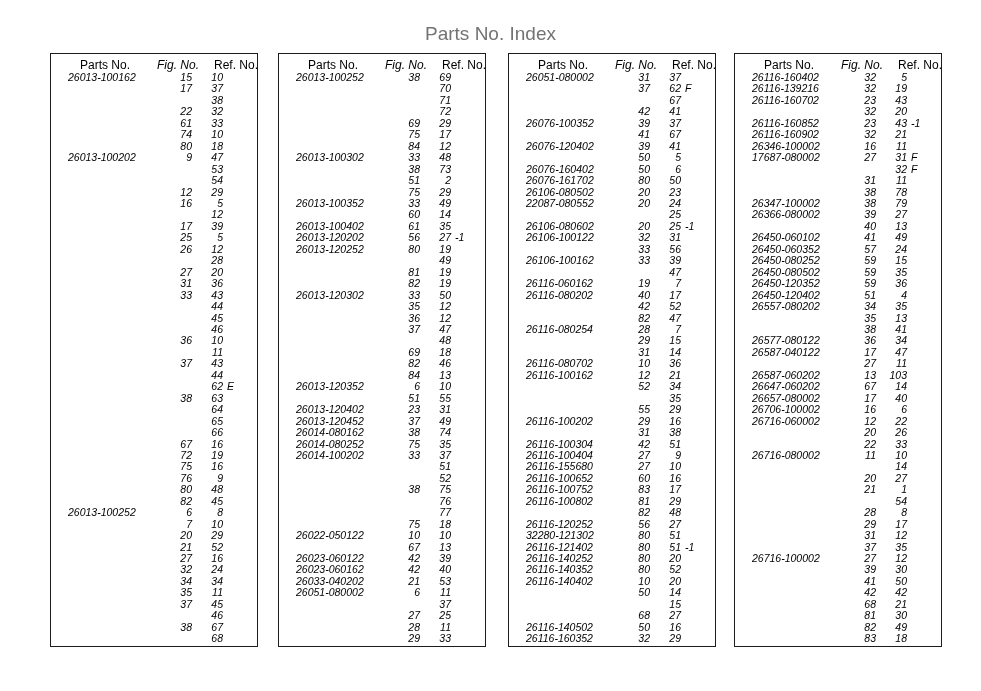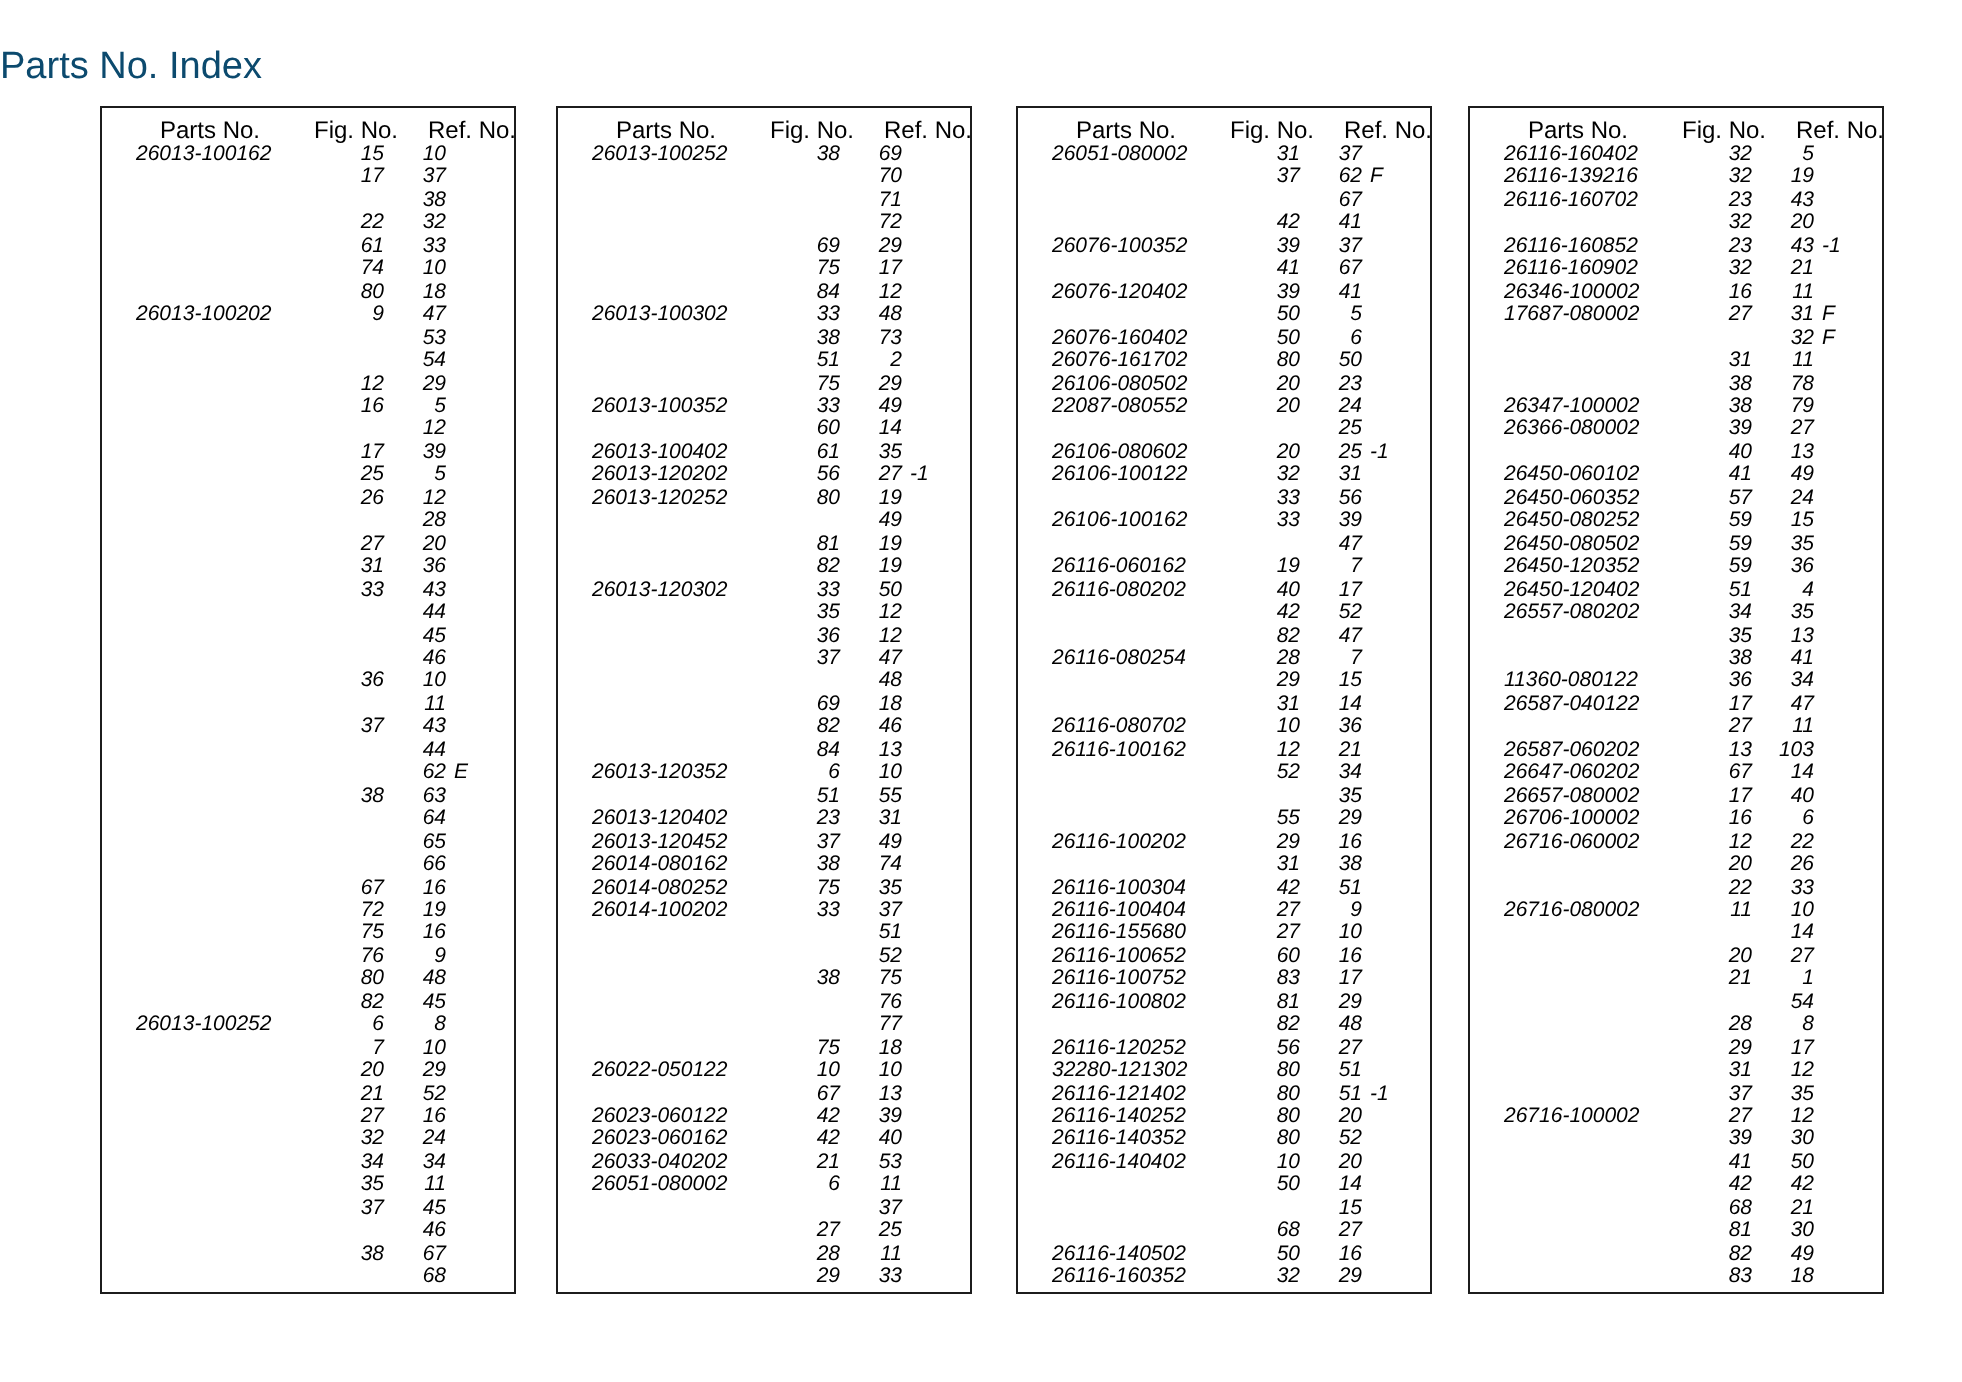--- a/index.html
+++ b/index.html
@@ -5,35 +5,35 @@
   * { box-sizing: border-box; }
   html, body { margin: 0; padding: 0; }
   body {
     width: 981px; height: 691px;
     background: #ffffff; color: #000000;
     font-family: "Liberation Sans", sans-serif;
     position: relative; overflow: hidden;
   }
   .title {
     position: absolute; top: 23px; left: 0; width: 981px;
-    text-align: left; font-size: 19px; color: #0c4a6e;
+    text-align: center; font-size: 19px; color: #737373;
   }
   .boxes { position: absolute; left: 0; top: 0; width: 981px; height: 691px; }
   .box {
     position: absolute; top: 53px; width: 208px; height: 594px;
     border: 1px solid #1c1c1c; background: #fff;
   }
   .box-0 { left: 50px; }
   .box-1 { left: 278px; }
   .box-2 { left: 508px; }
   .box-3 { left: 734px; }
   .hdr { position: relative; height: 18px; font-size: 12px; }
   .hdr span { position: absolute; top: 4px; white-space: nowrap; }
   .h-parts { left: 0; width: 108px; text-align: center; }
-  .h-fig   { left: 96px; width: 62px; text-align: center; }
+  .h-fig   { left: 96px; width: 62px; text-align: center; font-style: italic; }
   .h-ref   { left: 145px; width: 62px; text-align: right; }
   .rows { position: relative; font-style: italic; }
   .row {
     display: flex; height: 11.46px; line-height: 11.5px;
     font-size: 10.5px; white-space: nowrap;
   }
   .c-parts { width: 110px; padding-left: 17px; text-align: left; }
   .c-fig   { width: 31px; text-align: right; }
   .c-ref   { width: 31px; text-align: right; }
   .c-sfx   { flex: 1; padding-left: 4px; text-align: left; }
@@ -1113,21 +1113,21 @@
             <span class="c-ref">13</span>
             <span class="c-sfx"></span>
           </div>
           <div class="row">
             <span class="c-parts"></span>
             <span class="c-fig">38</span>
             <span class="c-ref">41</span>
             <span class="c-sfx"></span>
           </div>
           <div class="row">
-            <span class="c-parts">11360-080122</span>
+            <span class="c-parts">26577-080122</span>
             <span class="c-fig">36</span>
             <span class="c-ref">34</span>
             <span class="c-sfx"></span>
           </div>
           <div class="row">
             <span class="c-parts">26587-040122</span>
             <span class="c-fig">17</span>
             <span class="c-ref">47</span>
             <span class="c-sfx"></span>
           </div>

